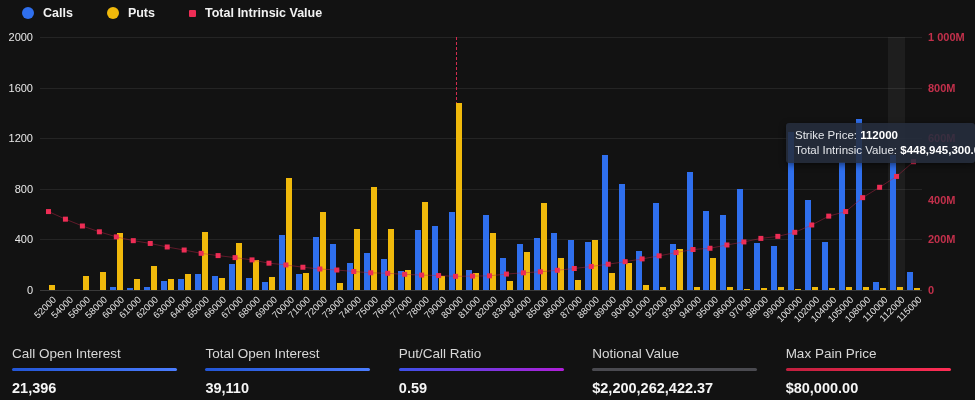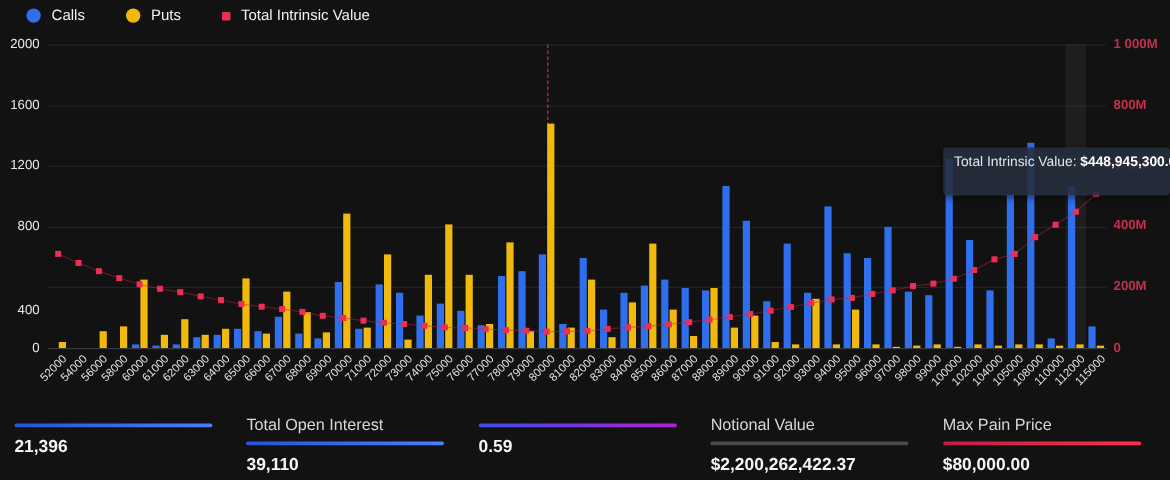--- a/index.html
+++ b/index.html
@@ -5,21 +5,21 @@
   html,body{margin:0;padding:0;background:#121212;}
   body{width:975px;height:400px;overflow:hidden;font-family:"Liberation Sans",sans-serif;
        -webkit-font-smoothing:antialiased;}
   #app{position:relative;width:975px;height:400px;background:#121212;}
 
   
   .legend{position:absolute;left:22px;top:6px;display:flex;align-items:center;gap:34px;z-index:5;}
   .legend-item{display:flex;align-items:center;gap:9px;cursor:pointer;}
   .sw-circle{width:12px;height:12px;border-radius:50%;}
   .sw-square{width:7px;height:7px;border-radius:1px;}
-  .legend-label{font-size:12.5px;font-weight:normal;color:#f2f2f2;}
+  .legend-label{font-size:12.5px;font-weight:bold;color:#f2f2f2;}
 
   
   #chart{position:absolute;left:0;top:0;width:975px;height:340px;}
   .gridline{position:absolute;left:40px;width:882px;height:1px;background:#242424;}
   .gridline.base{background:#3a3a3a;}
   .ytick-l{position:absolute;width:33px;text-align:right;font-size:11px;color:#e8e8e8;transform:translateY(-50%);}
   .ytick-r{position:absolute;left:928px;font-size:11px;font-weight:bold;color:#c2304b;transform:translateY(-50%);}
   .bar{position:absolute;width:6px;}
   .xlab-anchor{position:absolute;width:0;height:0;}
   .xlab{position:absolute;right:-2px;top:0;font-size:9.5px;color:#e2e2e2;white-space:nowrap;
@@ -74,23 +74,23 @@
       <div class="ytick-l" style="top: 37px;">2000</div>
       <div class="ytick-r" style="top: 37px;">1 000M</div>
       <div class="gridline" style="top: 87.6px;"></div>
       <div class="ytick-l" style="top: 87.6px;">1600</div>
       <div class="ytick-r" style="top: 87.6px;">800M</div>
       <div class="gridline" style="top: 138.2px;"></div>
       <div class="ytick-l" style="top: 138.2px;">1200</div>
       <div class="ytick-r" style="top: 138.2px;">600M</div>
       <div class="gridline" style="top: 188.8px;"></div>
       <div class="ytick-l" style="top: 188.8px;">800</div>
-      <div class="ytick-r" style="top: 188px;">400M</div>
+      <div class="ytick-r" style="top: 200px;">400M</div>
       <div class="gridline" style="top: 239.4px;"></div>
-      <div class="ytick-l" style="top: 239.4px; margin-top: 20px;">400</div>
+      <div class="ytick-l" style="top: 239.4px;">400</div>
       <div class="ytick-r" style="top: 239.4px;">200M</div>
       <div class="gridline base" style="top: 290px;"></div>
       <div class="ytick-l" style="top: 290px;">0</div>
       <div class="ytick-r" style="top: 290px;">0</div>
       <div class="hover-band" style="left: 888.077px; width: 16.9615px; top: 37px; height: 253px;"></div>
       <div class="maxpain-line" style="left: 455.558px; top: 37px; height: 253px;"></div>
       <div class="bar" style="left: 48.9808px; top: 284.94px; height: 5.06px; background: rgb(240, 185, 11);"></div>
       <div class="bar" style="left: 82.9038px; top: 275.959px; height: 14.0415px; background: rgb(240, 185, 11);"></div>
       <div class="bar" style="left: 99.8654px; top: 271.658px; height: 18.3425px; background: rgb(240, 185, 11);"></div>
       <div class="bar" style="left: 109.827px; top: 286.711px; height: 3.289px; background: rgb(47, 111, 237);"></div>
@@ -396,34 +396,37 @@
       </div>
       <div class="xlab-anchor" style="left: 896.558px; top: 294px;">
         <div class="xlab">112000</div>
       </div>
       <div class="xlab-anchor" style="left: 913.519px; top: 294px;">
         <div class="xlab">115000</div>
       </div>
     </div>
 
   <div class="tooltip">
+    <div class="row"><span>Strike Price:</span>&nbsp;<b>112000</b></div>
     <div class="row"><span>Total Intrinsic Value:</span>&nbsp;<b>$448,945,300.00</b></div>
   </div>
 
   <div class="stats">
     <div class="stat">
+      <div class="stat-label">Call Open Interest</div>
       <div class="stat-rule rule-calls"></div>
       <div class="stat-value">21,396</div>
     </div>
     <div class="stat">
       <div class="stat-label">Total Open Interest</div>
       <div class="stat-rule rule-total"></div>
       <div class="stat-value">39,110</div>
     </div>
     <div class="stat">
+      <div class="stat-label">Put/Call Ratio</div>
       <div class="stat-rule rule-ratio"></div>
       <div class="stat-value">0.59</div>
     </div>
     <div class="stat">
       <div class="stat-label">Notional Value</div>
       <div class="stat-rule rule-notional"></div>
       <div class="stat-value">$2,200,262,422.37</div>
     </div>
     <div class="stat">
       <div class="stat-label">Max Pain Price</div>

